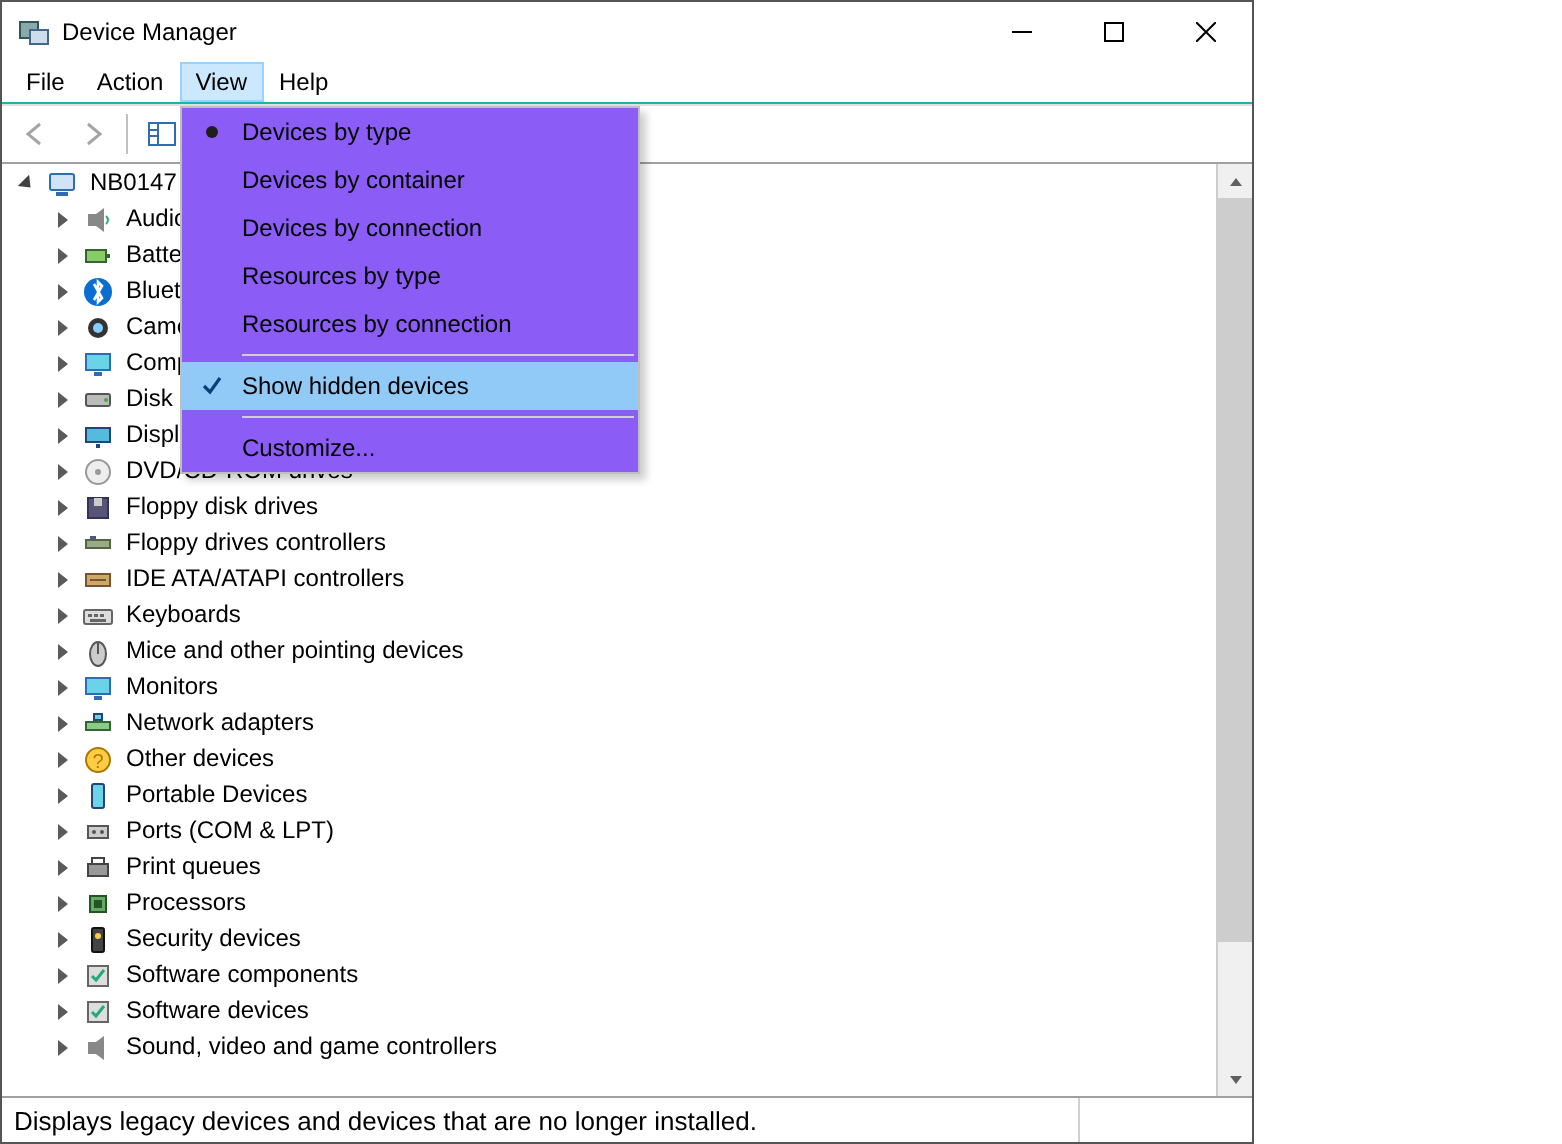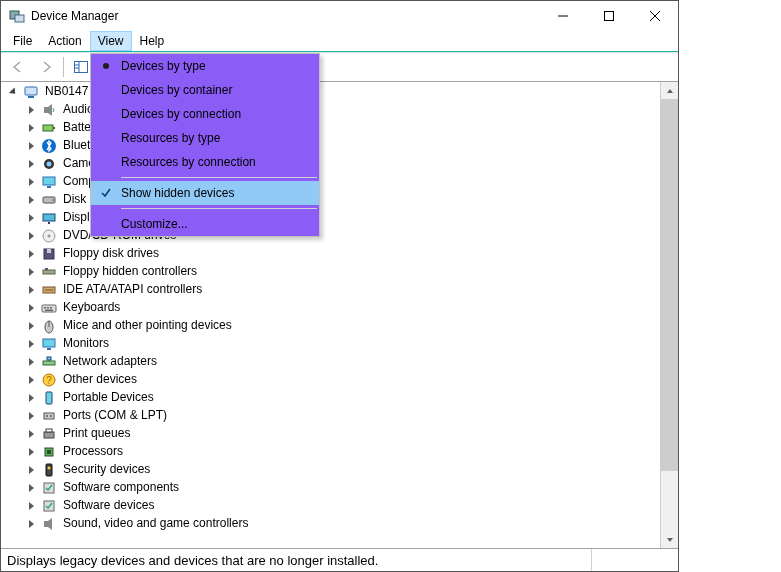--- a/index.html
+++ b/index.html
@@ -1,16 +1,16 @@
 <!DOCTYPE html>
 <html><head>
 <meta charset="utf-8">
 <style>
 html,body{margin:0;padding:0;font-family:"Segoe UI",Tahoma,sans-serif;font-size:12px;color:#000;background:#fff;height:100%;overflow:hidden}
-.window{width:679px;height:572px;border:1px solid #555;box-sizing:border-box;display:flex;flex-direction:column;background:#fff;position:relative}
+.window{width:627px;height:572px;border:1px solid #555;box-sizing:border-box;display:flex;flex-direction:column;background:#fff;position:relative}
 .titlebar{height:30px;display:flex;align-items:center;padding:0 0 0 8px;background:#fff}
 .titlebar .app-icon{width:16px;height:16px;margin-right:6px;display:flex;align-items:center;justify-content:center}
 .titlebar .title{flex:0 0 auto}
 .titlebar .spacer{flex:1}
 .win-btn{width:46px;height:30px;display:flex;align-items:center;justify-content:center}
 .menubar{height:20px;display:flex;align-items:stretch;padding:0 4px;background:#fff;border-bottom:1px solid #14b8a6}
 .menu-item{padding:2px 8px;display:flex;align-items:center;cursor:default}
 .menu-item.open{background:#cce8ff;border:1px solid #99d1ff;box-sizing:border-box;padding:1px 7px}
 .toolbar{height:28px;border-top:1px solid #e0e0e0;border-bottom:1px solid #a0a0a0;display:flex;align-items:center;padding:0 4px;background:#fff;gap:2px}
 .tool-btn{width:24px;height:22px;display:flex;align-items:center;justify-content:center;border:1px solid transparent}
@@ -234,21 +234,21 @@
         <div class="node indent1">
           <span class="tw">
             <span class="tw-arrow"></span>
           </span>
           <span class="dev-ic">
             <svg width="16" height="16">
               <rect x="2" y="6" width="12" height="4" fill="#9a8" stroke="#564"></rect>
               <rect x="4" y="4" width="3" height="2" fill="#557"></rect>
             </svg>
           </span>
-          <span class="lbl">Floppy hidden controllers</span>
+          <span class="lbl">Floppy drives controllers</span>
         </div>
         <div class="node indent1">
           <span class="tw">
             <span class="tw-arrow"></span>
           </span>
           <span class="dev-ic">
             <svg width="16" height="16">
               <rect x="2" y="5" width="12" height="6" fill="#ca6" stroke="#753"></rect>
               <line x1="4" y1="8" x2="12" y2="8" stroke="#753"></line>
             </svg>

